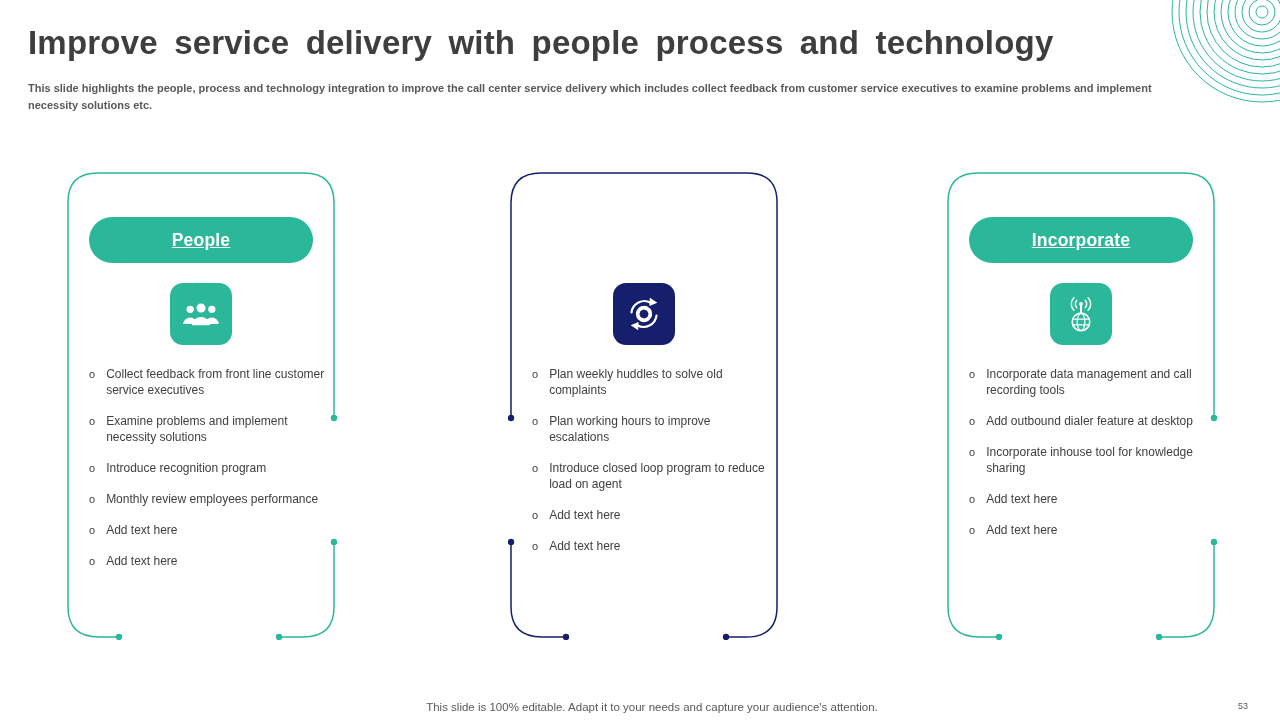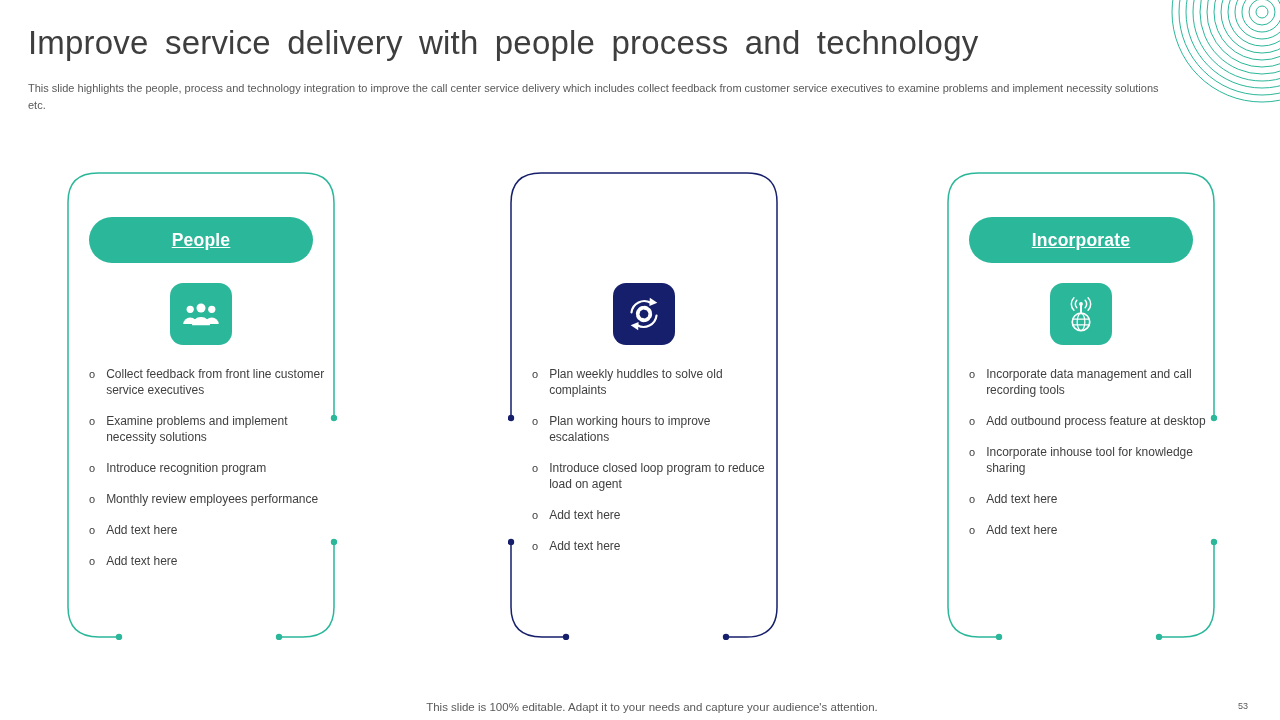--- a/index.html
+++ b/index.html
@@ -2,26 +2,27 @@
 <html><head>
 <meta charset="utf-8">
 <style>
   html,body{margin:0;padding:0;}
   body{
     width:1280px;height:720px;background:#fff;position:relative;overflow:hidden;
     font-family:"Liberation Sans", sans-serif;
     --teal:#2BB79A; --navy:#161F6B; --title_text:#3E3E3E; --body_text:#404040; --muted_text:#595959;
   }
   .title{
-    position:absolute;left:28px;top:24px;font-size:33px;font-weight:400;
+    position:absolute;left:28px;top:24px;font-size:33px;font-weight:700;
     color:var(--title_text);word-spacing:7px;letter-spacing:.2px;
   }
   .subtitle{
     position:absolute;left:28px;top:80px;width:1140px;font-size:11px;line-height:1.5;
     color:var(--muted_text);
+    font-weight:bold;
   }
   .corner-deco{position:absolute;top:0;right:0;color:var(--teal);}
   .column{position:absolute;top:170px;width:272px;height:470px;}
   #col1{left:65px}#col2{left:508px}#col3{left:945px}
   .col-teal{color:var(--teal);}
   .col-navy{color:var(--navy);}
   .bracket{position:absolute;inset:0;pointer-events:none;}
   .bracket svg{display:block;width:100%;height:100%;}
   .mirror svg{transform:scaleX(-1);}
   .pill{
@@ -205,21 +206,21 @@
       <circle cx="24" cy="12" r="2.3" fill="#fff"></circle>
     </svg>
   </div>
   <ul class="list">
     <li>
         <span class="bullet">o</span>
         <span>Incorporate data management and call recording tools</span>
       </li>
     <li>
         <span class="bullet">o</span>
-        <span>Add outbound process feature at desktop</span>
+        <span>Add outbound dialer feature at desktop</span>
       </li>
     <li>
         <span class="bullet">o</span>
         <span>Incorporate inhouse tool for knowledge sharing</span>
       </li>
     <li>
         <span class="bullet">o</span>
         <span>Add text here</span>
       </li>
     <li>

